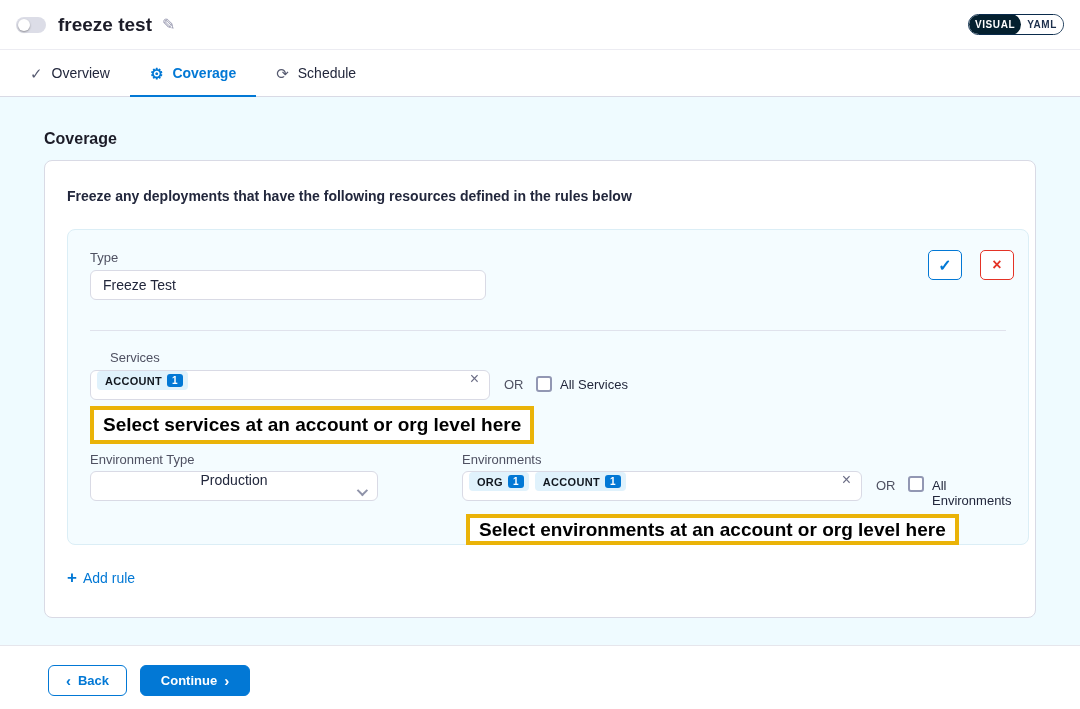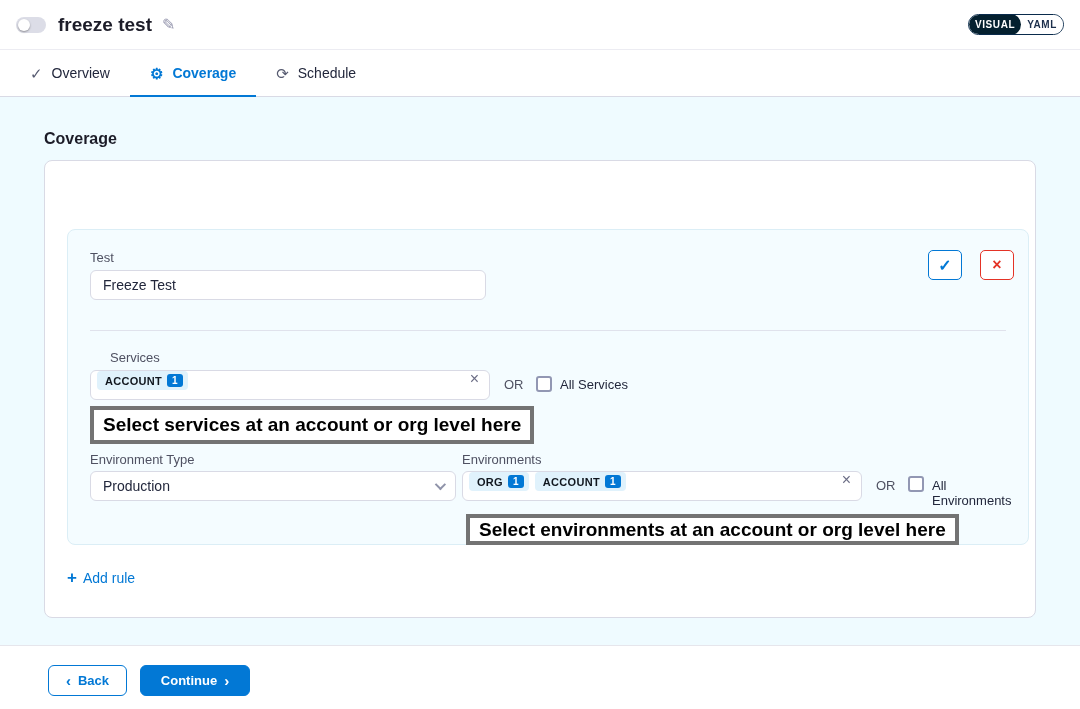--- a/index.html
+++ b/index.html
@@ -58,21 +58,21 @@
   .btn-confirm { right:66px; top:20px; border:1px solid #0278d5; color:#0278d5; }
   .btn-delete  { right:14px; top:20px; border:1px solid #e43326; color:#e43326; }
 
   .divider { position:absolute; left:22px; right:22px; top:100px; height:1px; background:#e0e2ec; }
 
   .select-box { position:absolute; height:30px; background:#fff; border:1px solid #d9dae5; border-radius:6px;
                 display:flex; align-items:center; padding:0 12px; font-size:14px; color:#22273c; cursor:pointer; }
   .chevron-down { margin-left:auto; width:8px; height:8px; border-right:2px solid #8f93a9; border-bottom:2px solid #8f93a9;
                   transform:rotate(45deg) translateY(-2px); }
 
-  .annotation { position:absolute; background:#fff; border:4px solid #737373; display:flex; align-items:center;
+  .annotation { position:absolute; background:#fff; border:4px solid #eab308; display:flex; align-items:center;
                 padding:2px 9px; font-size:19px; font-weight:700; color:#000; white-space:nowrap; z-index:3; }
 
   .add-rule { position:absolute; left:22px; top:408px; display:flex; align-items:center; gap:6px;
               color:#0278d5; font-size:14px; cursor:pointer; }
   .plus-icon { font-size:17px; font-weight:700; line-height:1; }
 
   
   .footer { position:absolute; top:645px; left:0; right:0; height:64px; background:#fff; border-top:1px solid #e6e6ec; }
   .btn { position:absolute; top:19px; height:31px; border-radius:6px; font-size:13px; font-weight:700;
          display:flex; align-items:center; justify-content:center; gap:7px; cursor:pointer; }
@@ -107,24 +107,25 @@
   <div class="tab">
     <span class="tab-icon">⟳</span>
     <span>Schedule</span>
   </div>
 </div>
 
 <div class="main">
   <div class="coverage-heading">Coverage</div>
 
   <div class="card">
+    <div class="card-desc">Freeze any deployments that have the following resources defined in the rules below</div>
 
     <div class="rule-panel">
 
-      <div class="field-label" style="left:22px; top:20px;">Test</div>
+      <div class="field-label" style="left:22px; top:20px;">Type</div>
       <input class="text-input" style="left: 22px; top: 40px; width: 396px;" value="Freeze Test">
 
       <div class="icon-btn btn-confirm">
         <span>✓</span>
       </div>
       <div class="icon-btn btn-delete">
         <span>×</span>
       </div>
 
       <div class="divider"></div>
@@ -137,21 +138,21 @@
         </span>
         <span class="clear-icon">×</span>
       </div>
       <div class="or-label" style="left:436px; top:147px;">OR</div>
       <div class="checkbox" style="left:468px; top:146px;"></div>
       <div class="cb-label" style="left:492px; top:147px;">All Services</div>
 
       <div class="annotation" style="left:22px; top:176px; height:38px;">Select services at an account or org level here</div>
 
       <div class="field-label" style="left:22px; top:222px;">Environment Type</div>
-      <div class="select-box" style="left:22px; top:241px; width:366px;">
+      <div class="select-box" style="left:22px; top:241px; width:288px;flex-direction:column;">
         <span>Production</span>
         <span class="chevron-down"></span>
       </div>
 
       <div class="field-label" style="left:394px; top:222px;">Environments</div>
       <div class="tag-input" style="left:394px; top:241px; width:400px;">
         <span class="chip">
           <span>ORG</span>
           <span class="chip-count">1</span>
         </span>

